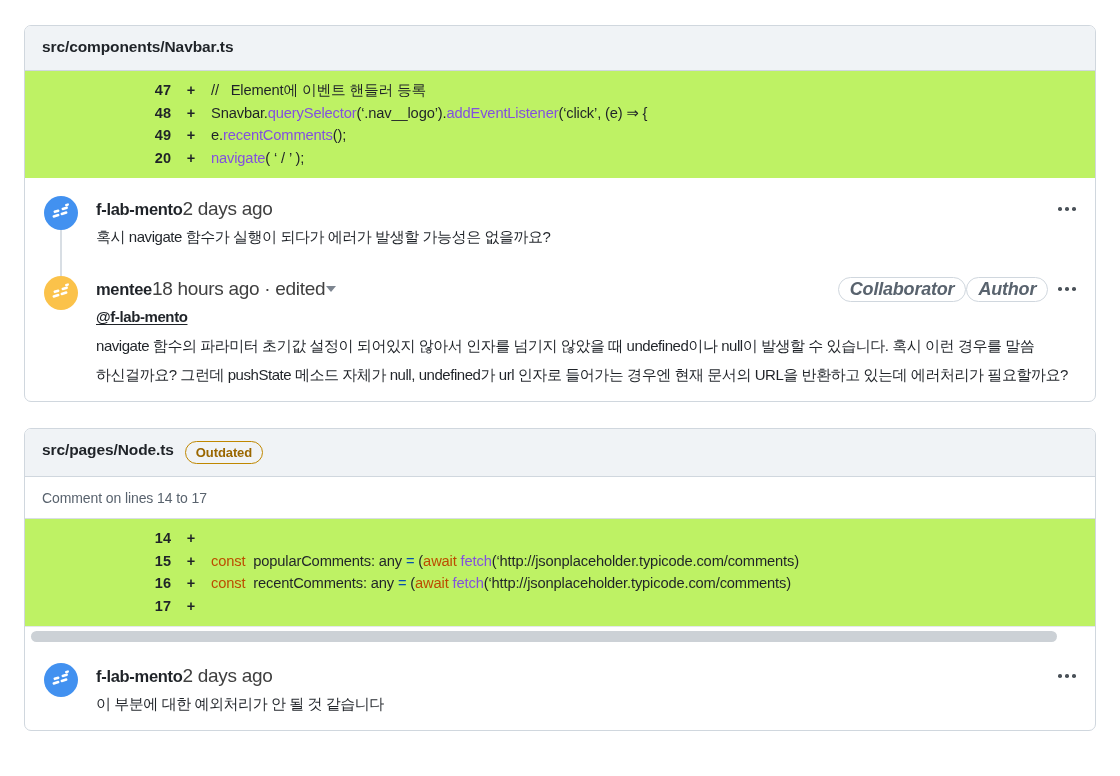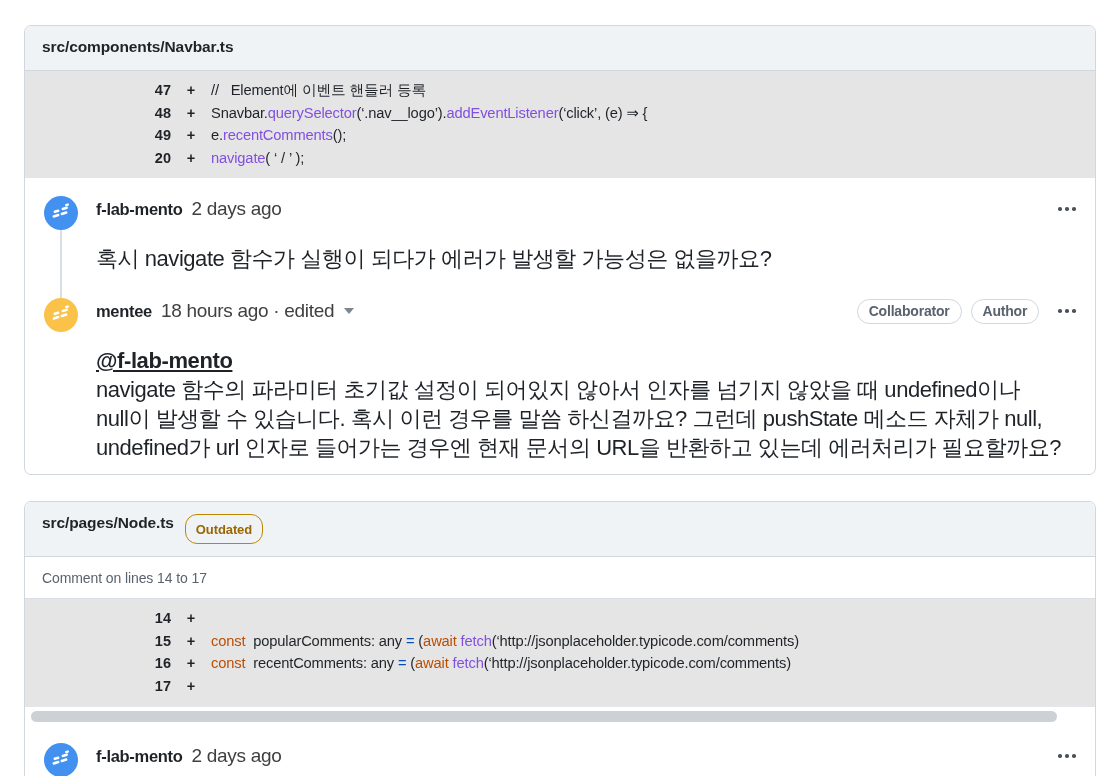--- a/index.html
+++ b/index.html
@@ -39,41 +39,41 @@
   }
   .file-path {
     font-size: 15.5px;
     font-weight: 600;
     color: #1f2328;
     letter-spacing: -0.1px;
   }
   .badge-outdated {
     display: inline-flex;
     align-items: center;
-    height: 30px;
+    height: 23px;
     padding: 0 10px;
     border: 1px solid #bf8700;
     border-radius: 12px;
     color: #9a6700;
     font-size: 13px;
     font-weight: 700;
     letter-spacing: -0.1px;
   }
 
   .comment-on-lines {
     padding: 13px 17px 12px 17px;
     font-size: 14px;
     color: #59636e;
     border-bottom: 1px solid #d8dee4;
     letter-spacing: -0.1px;
   }
 
   
   .diff {
-    background: #e5e5e5;
+    background: #bef264;
     font-family: "DejaVu Sans Mono", monospace;
     font-size: 14px;
     line-height: 22.5px;
     padding: 8px 0 9px 0;
     white-space: nowrap;
     overflow: hidden;
   }
   .diff-row { display: flex; align-items: baseline; height: 22.5px; }
   .ln {
     width: 146px;
@@ -160,21 +160,20 @@
     width: 2px;
     background: #d8dee4;
     z-index: 1;
   }
 
   .body-col { flex: 1 1 auto; min-width: 0; }
 
   .c-head {
     display: flex;
     align-items: center;
-    gap: 9px;
     min-height: 26px;
   }
   .c-author {
     font-size: 16.5px;
     font-weight: 700;
     color: #1f2328;
     letter-spacing: -0.3px;
   }
   .c-meta {
     font-size: 19px;
@@ -190,45 +189,46 @@
   }
   .spacer { flex: 1 1 auto; }
 
   .pill {
     display: inline-flex;
     align-items: center;
     height: 25px;
     padding: 0 11px;
     border: 1px solid #d0d7de;
     border-radius: 13px;
-    font-size: 14px;
+    font-size: 18px;
     font-weight: 600;
     color: #59636e;
     letter-spacing: -0.2px;
     white-space: nowrap;
+    font-style: italic;
   }
 
   .kebab {
     display: flex;
     align-items: center;
     gap: 3.5px;
     padding: 4px 2px 4px 10px;
   }
   .kebab i {
     width: 3.6px; height: 3.6px;
     border-radius: 50%;
     background: #4a5158;
     display: block;
   }
 
   .c-text {
-    font-size: 22px;
+    font-size: 15px;
     line-height: 29px;
     color: #1f2328;
-    margin-top: 22px;
+    margin-top: 0;
     letter-spacing: -0.45px;
     word-break: keep-all;
   }
   .mention {
     display: block;
     font-weight: 700;
     color: #1f2328;
     text-decoration: underline;
     text-underline-offset: 2px;
     letter-spacing: -0.4px;

